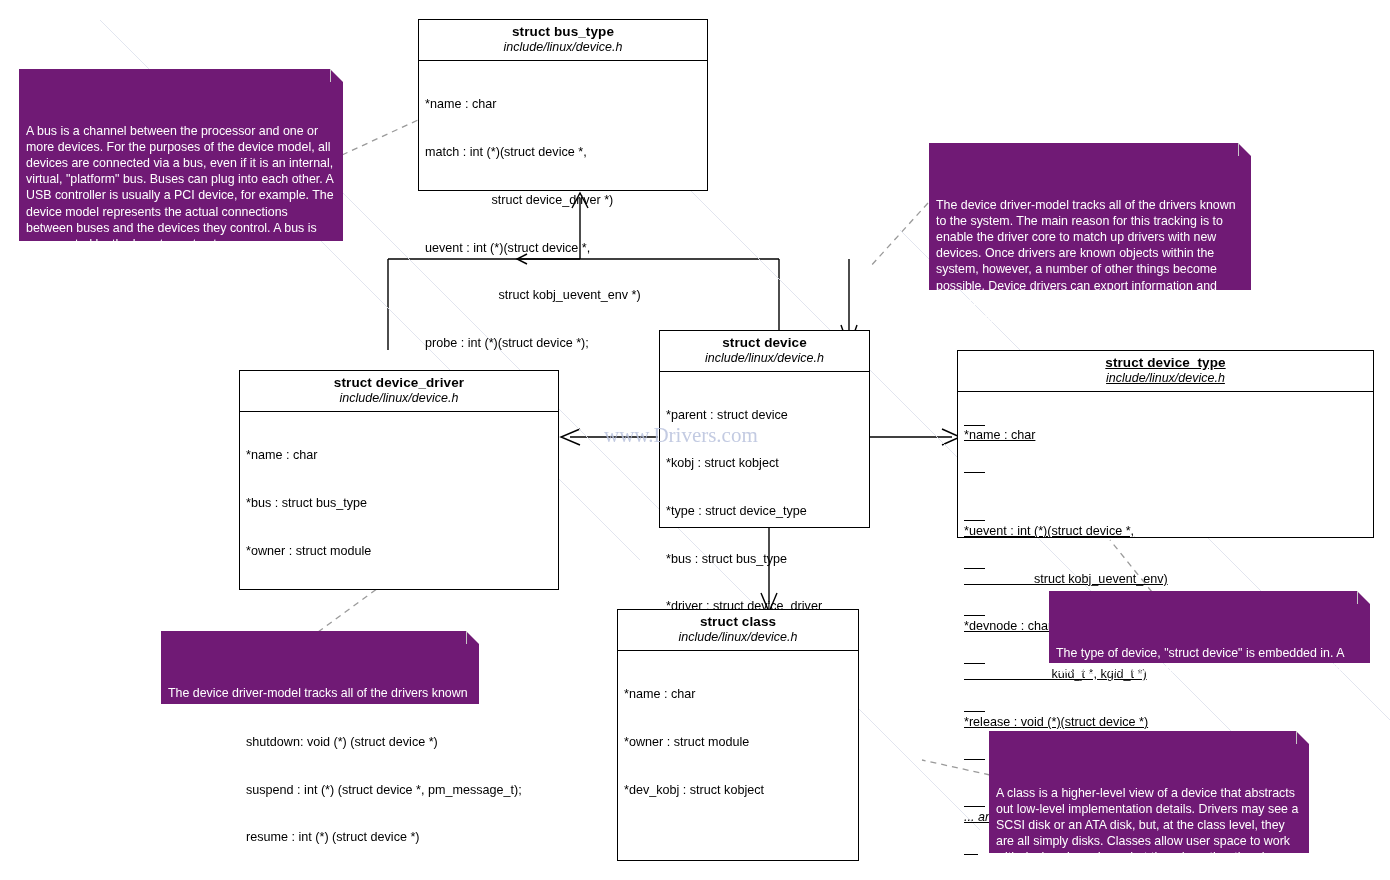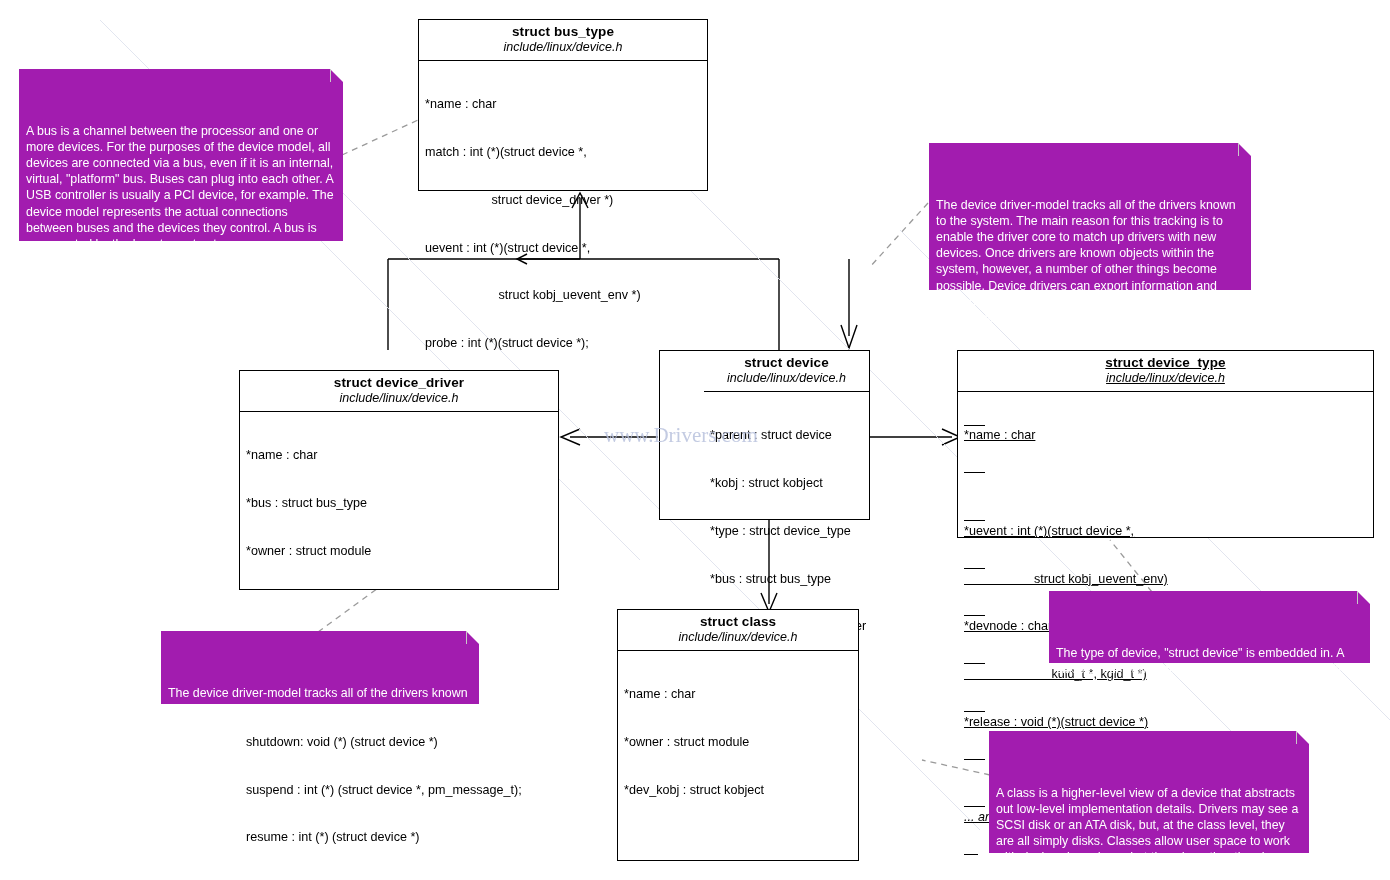--- a/index.html
+++ b/index.html
@@ -40,21 +40,21 @@
     font-size:12.6px;
     line-height:15.9px;
     white-space:pre;
   }
   .uml-body .blank{display:block;height:15.9px;}
   .uml-body .more{font-style:italic;}
 
   
   .note{
     position:absolute;
-    background:#a21caf;
+    background:#701a75;
     color:#ffffff;
     box-sizing:border-box;
     font-size:12.4px;
     line-height:16.2px;
     padding:5px 9px 6px 7px;
     white-space:pre-line;
     z-index:6;
   }
   .note .fold{
     position:absolute;
@@ -171,21 +171,21 @@
       <div>probe: int (*) (struct device *)</div>
       <div>remove : int (*) (struct device *)</div>
       <div>shutdown: void (*) (struct device *)</div>
       <div>suspend : int (*) (struct device *, pm_message_t);</div>
       <div>resume : int (*) (struct device *)</div>
       <span class="blank"></span>
       
     </div>
   </div>
 
-  <div class="uml-box" id="b-device" style="left:659px;top:350px;width:211px;height:170px;padding-left:44px;">
+  <div class="uml-box" id="b-device" style="left:659px;top:330px;width:211px;height:198px;">
     <div class="uml-header">
       <div class="uml-title">struct device</div>
       <div class="uml-sub">include/linux/device.h</div>
     </div>
     <div class="uml-body">
       <div>*parent : struct device</div>
       <div>*kobj : struct kobject</div>
       <div>*type : struct device_type</div>
       <div>*bus : struct bus_type</div>
       <div>*driver : struct device_driver</div>

